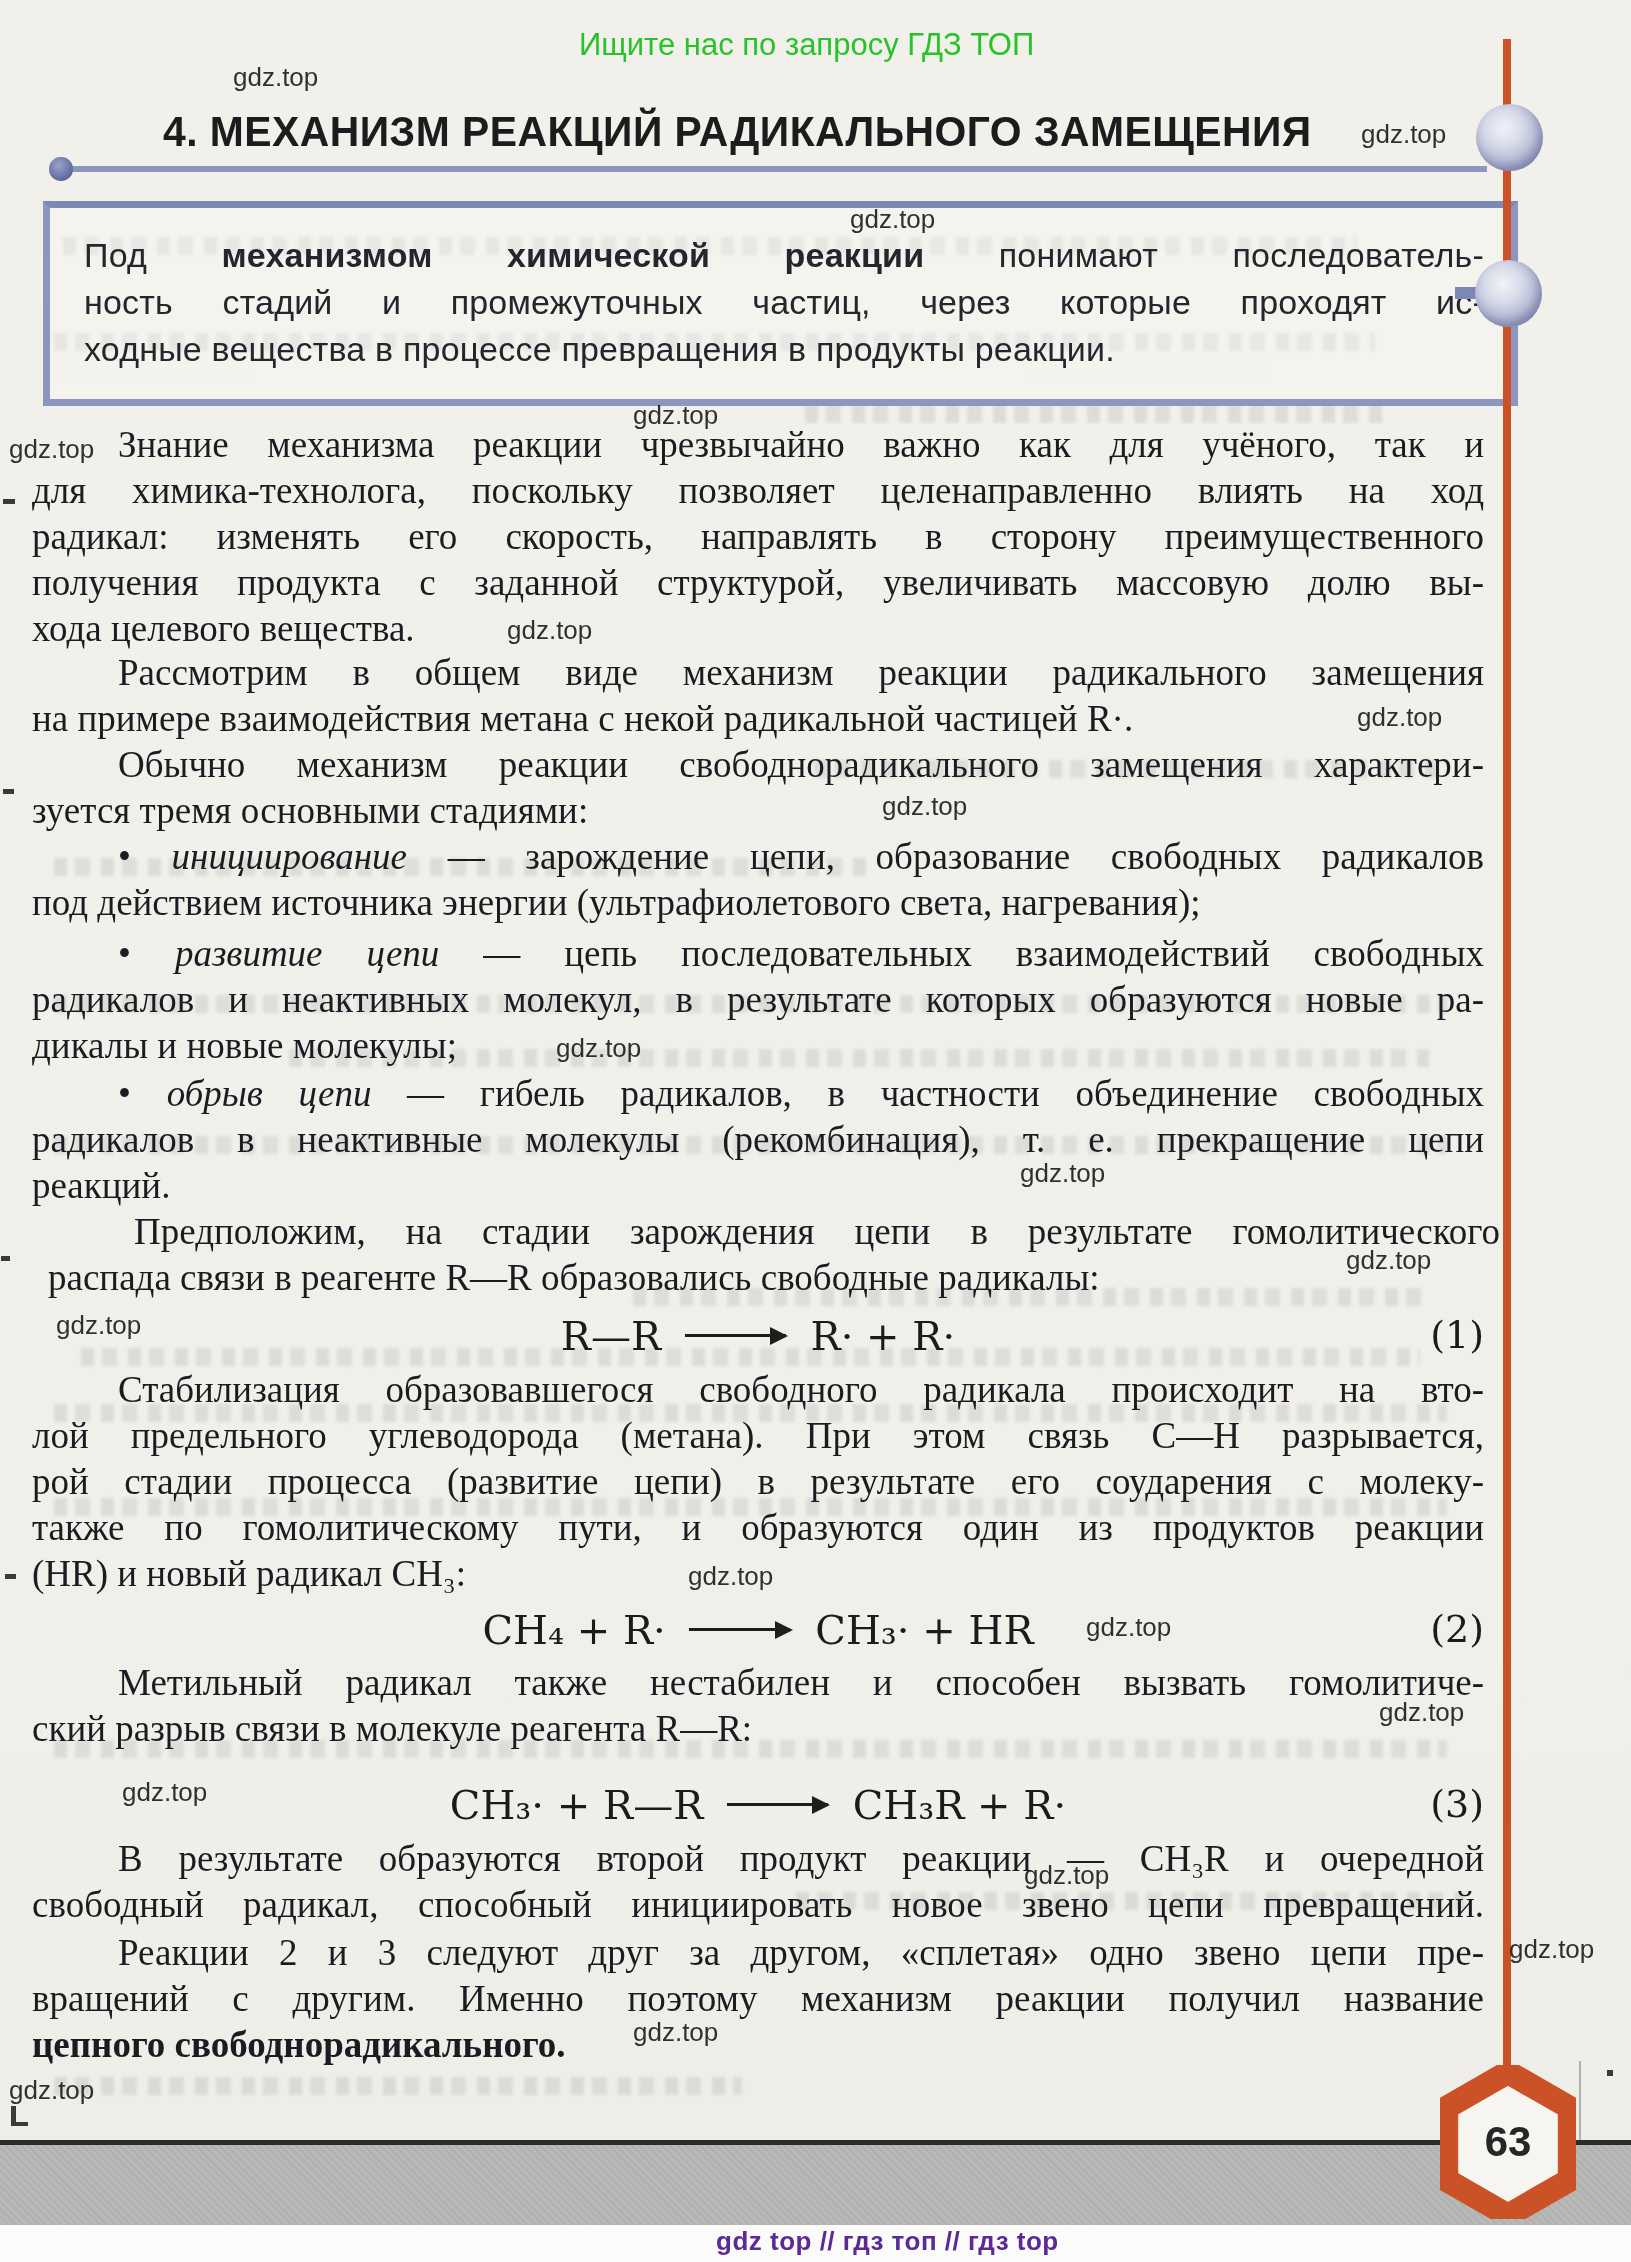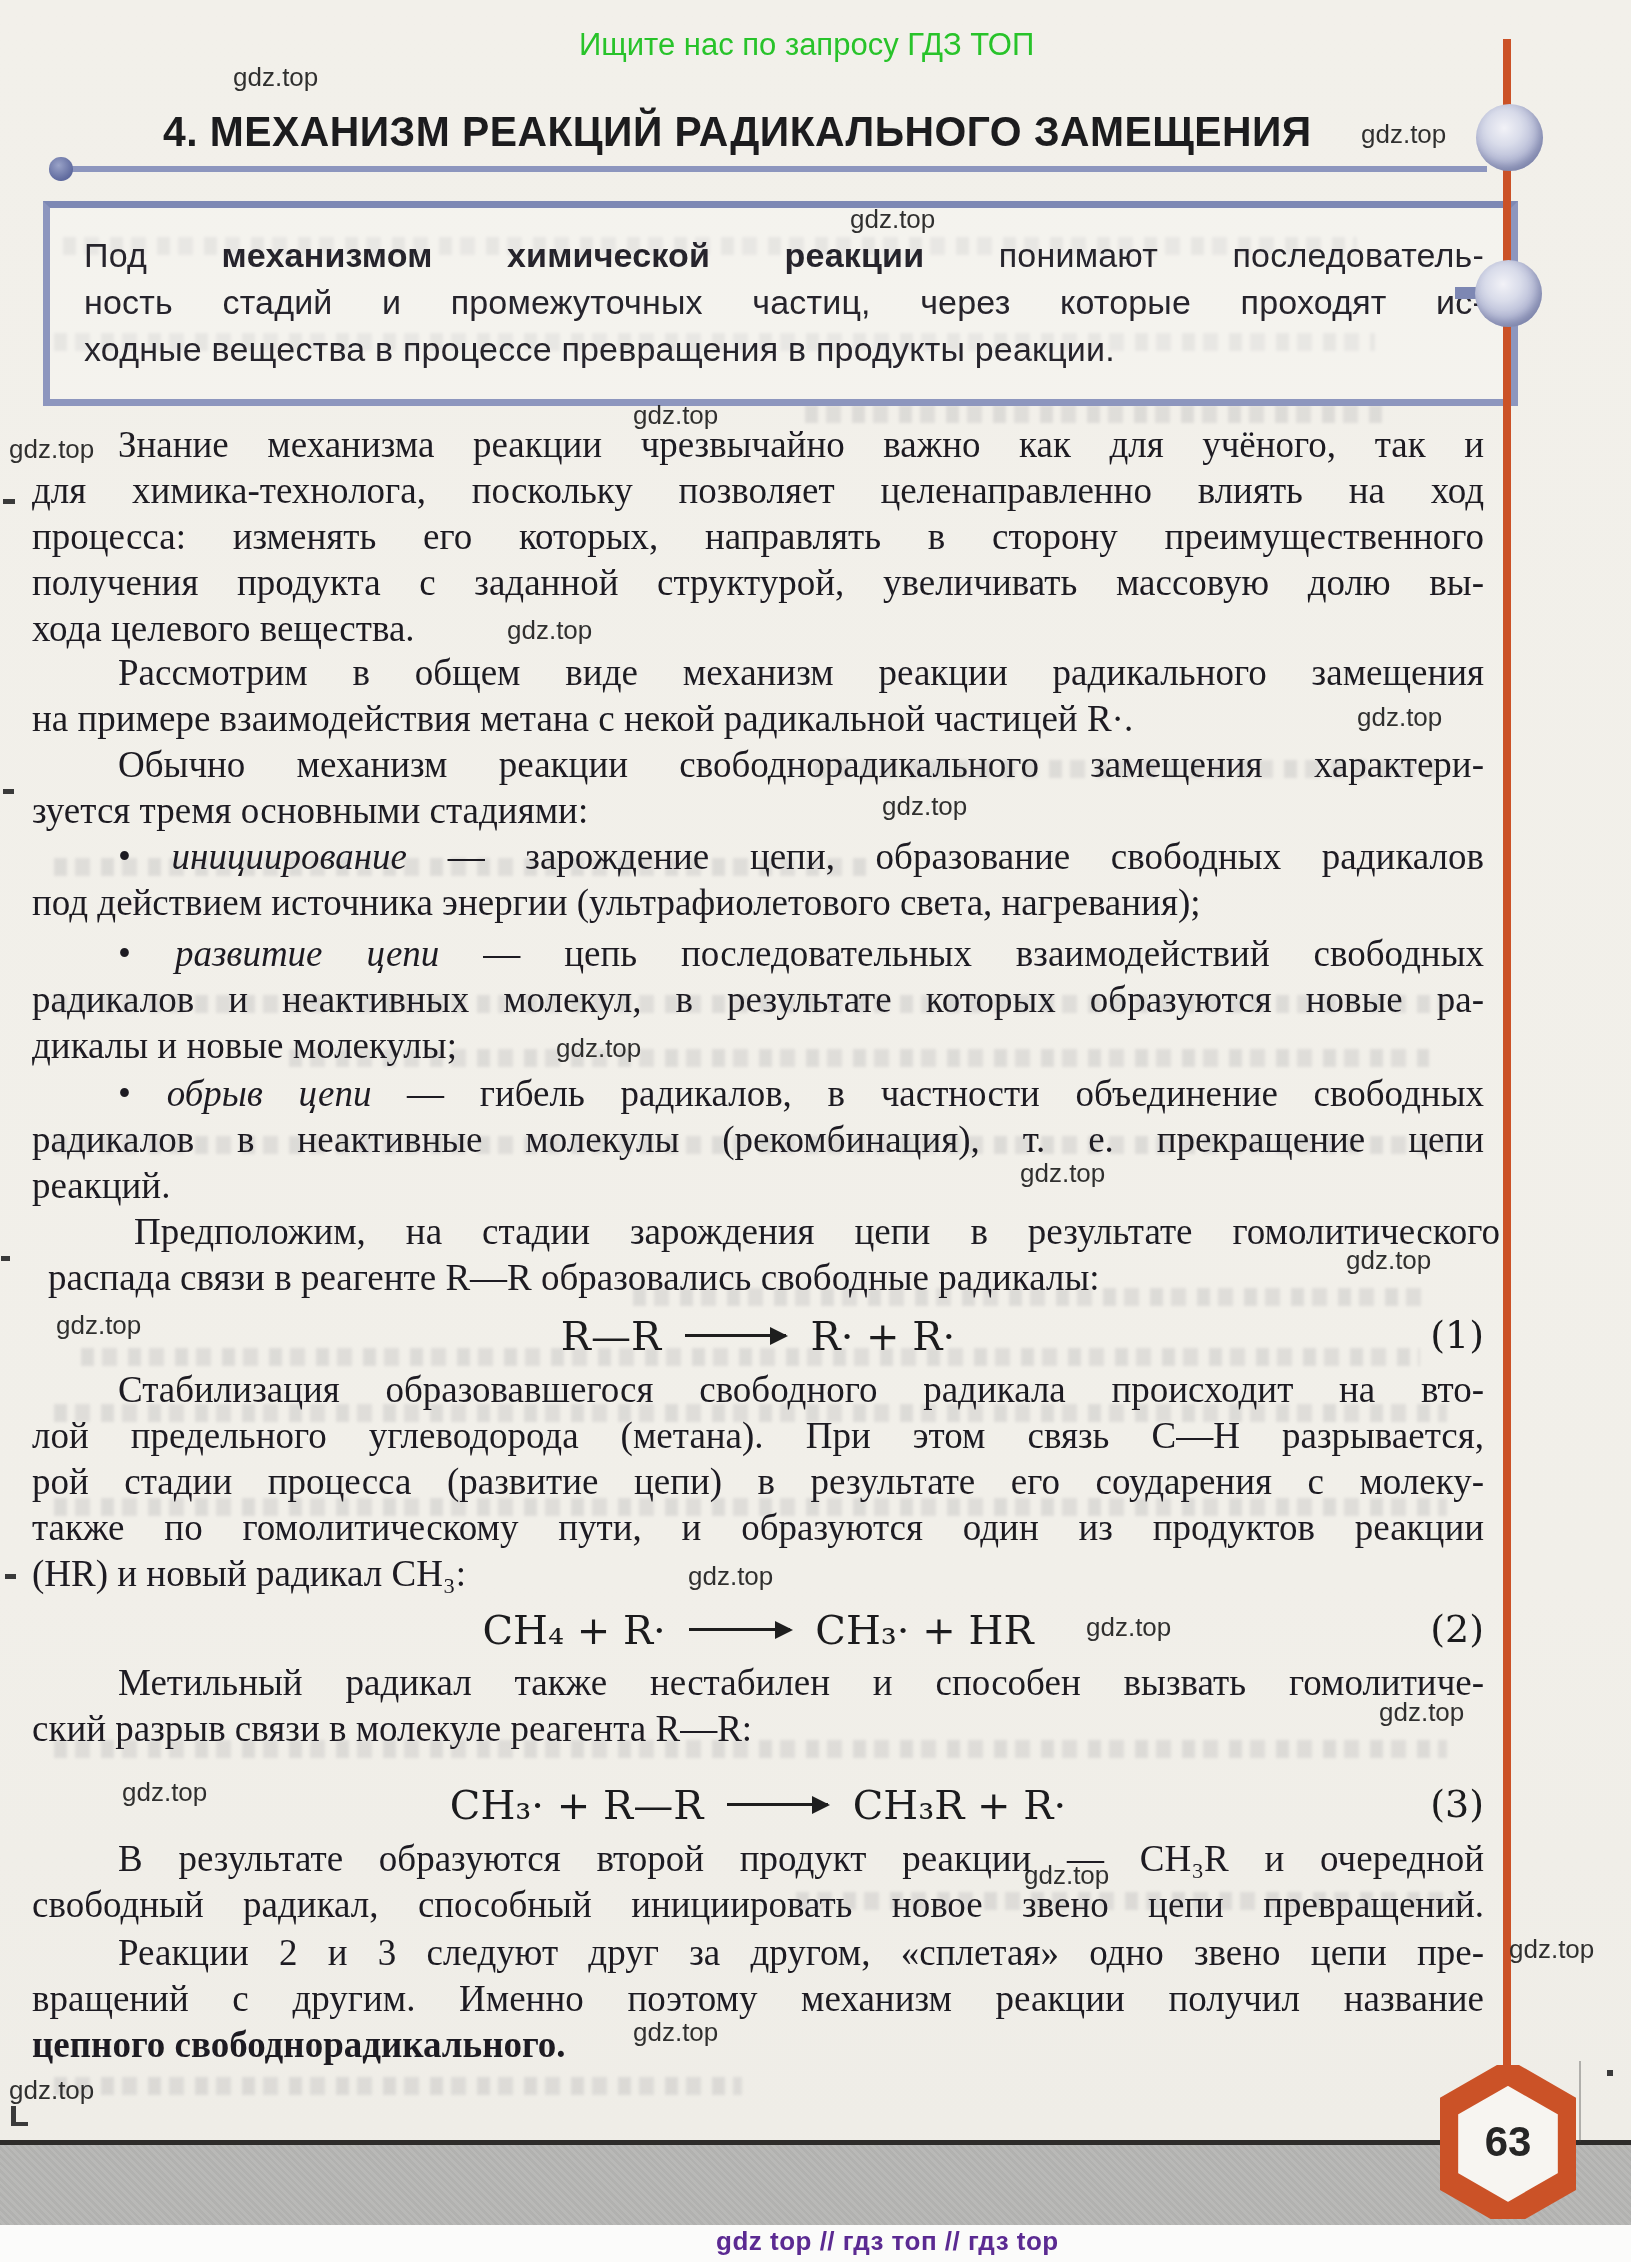--- a/index.html
+++ b/index.html
@@ -117,21 +117,21 @@
 <div id="defbox" class="abs">
     <div class="bline"><span>Под </span><b>механизмом химической реакции</b><span> понимают последователь-</span></div>
     <div class="bline"><span>ность стадий и промежуточных частиц, через которые проходят ис-</span></div>
     <div class="bline last"><span>ходные вещества в процессе превращения в продукты реакции.</span></div>
   </div>
 
 <div id="content">
     <div class="block" style="top: 422px;">
       <div class="tline ind"><span>Знание механизма реакции чрезвычайно важно как для учёного, так и</span></div>
       <div class="tline"><span>для химика-технолога, поскольку позволяет целенаправленно влиять на ход</span></div>
-      <div class="tline"><span>процесса: изменять его которых, направлять в сторону преимущественного</span></div>
+      <div class="tline"><span>радикал: изменять его скорость, направлять в сторону преимущественного</span></div>
       <div class="tline"><span>получения продукта с заданной структурой, увеличивать массовую долю вы-</span></div>
       <div class="tline last"><span>хода целевого вещества.</span></div>
     </div>
     <div class="block" style="top: 650px;">
       <div class="tline ind"><span>Рассмотрим в общем виде механизм реакции радикального замещения</span></div>
       <div class="tline last"><span>на примере взаимодействия метана с некой радикальной частицей R·.</span></div>
     </div>
     <div class="block" style="top: 742px;">
       <div class="tline ind"><span>Обычно механизм реакции свободнорадикального замещения характери-</span></div>
       <div class="tline last"><span>зуется тремя основными стадиями:</span></div>

